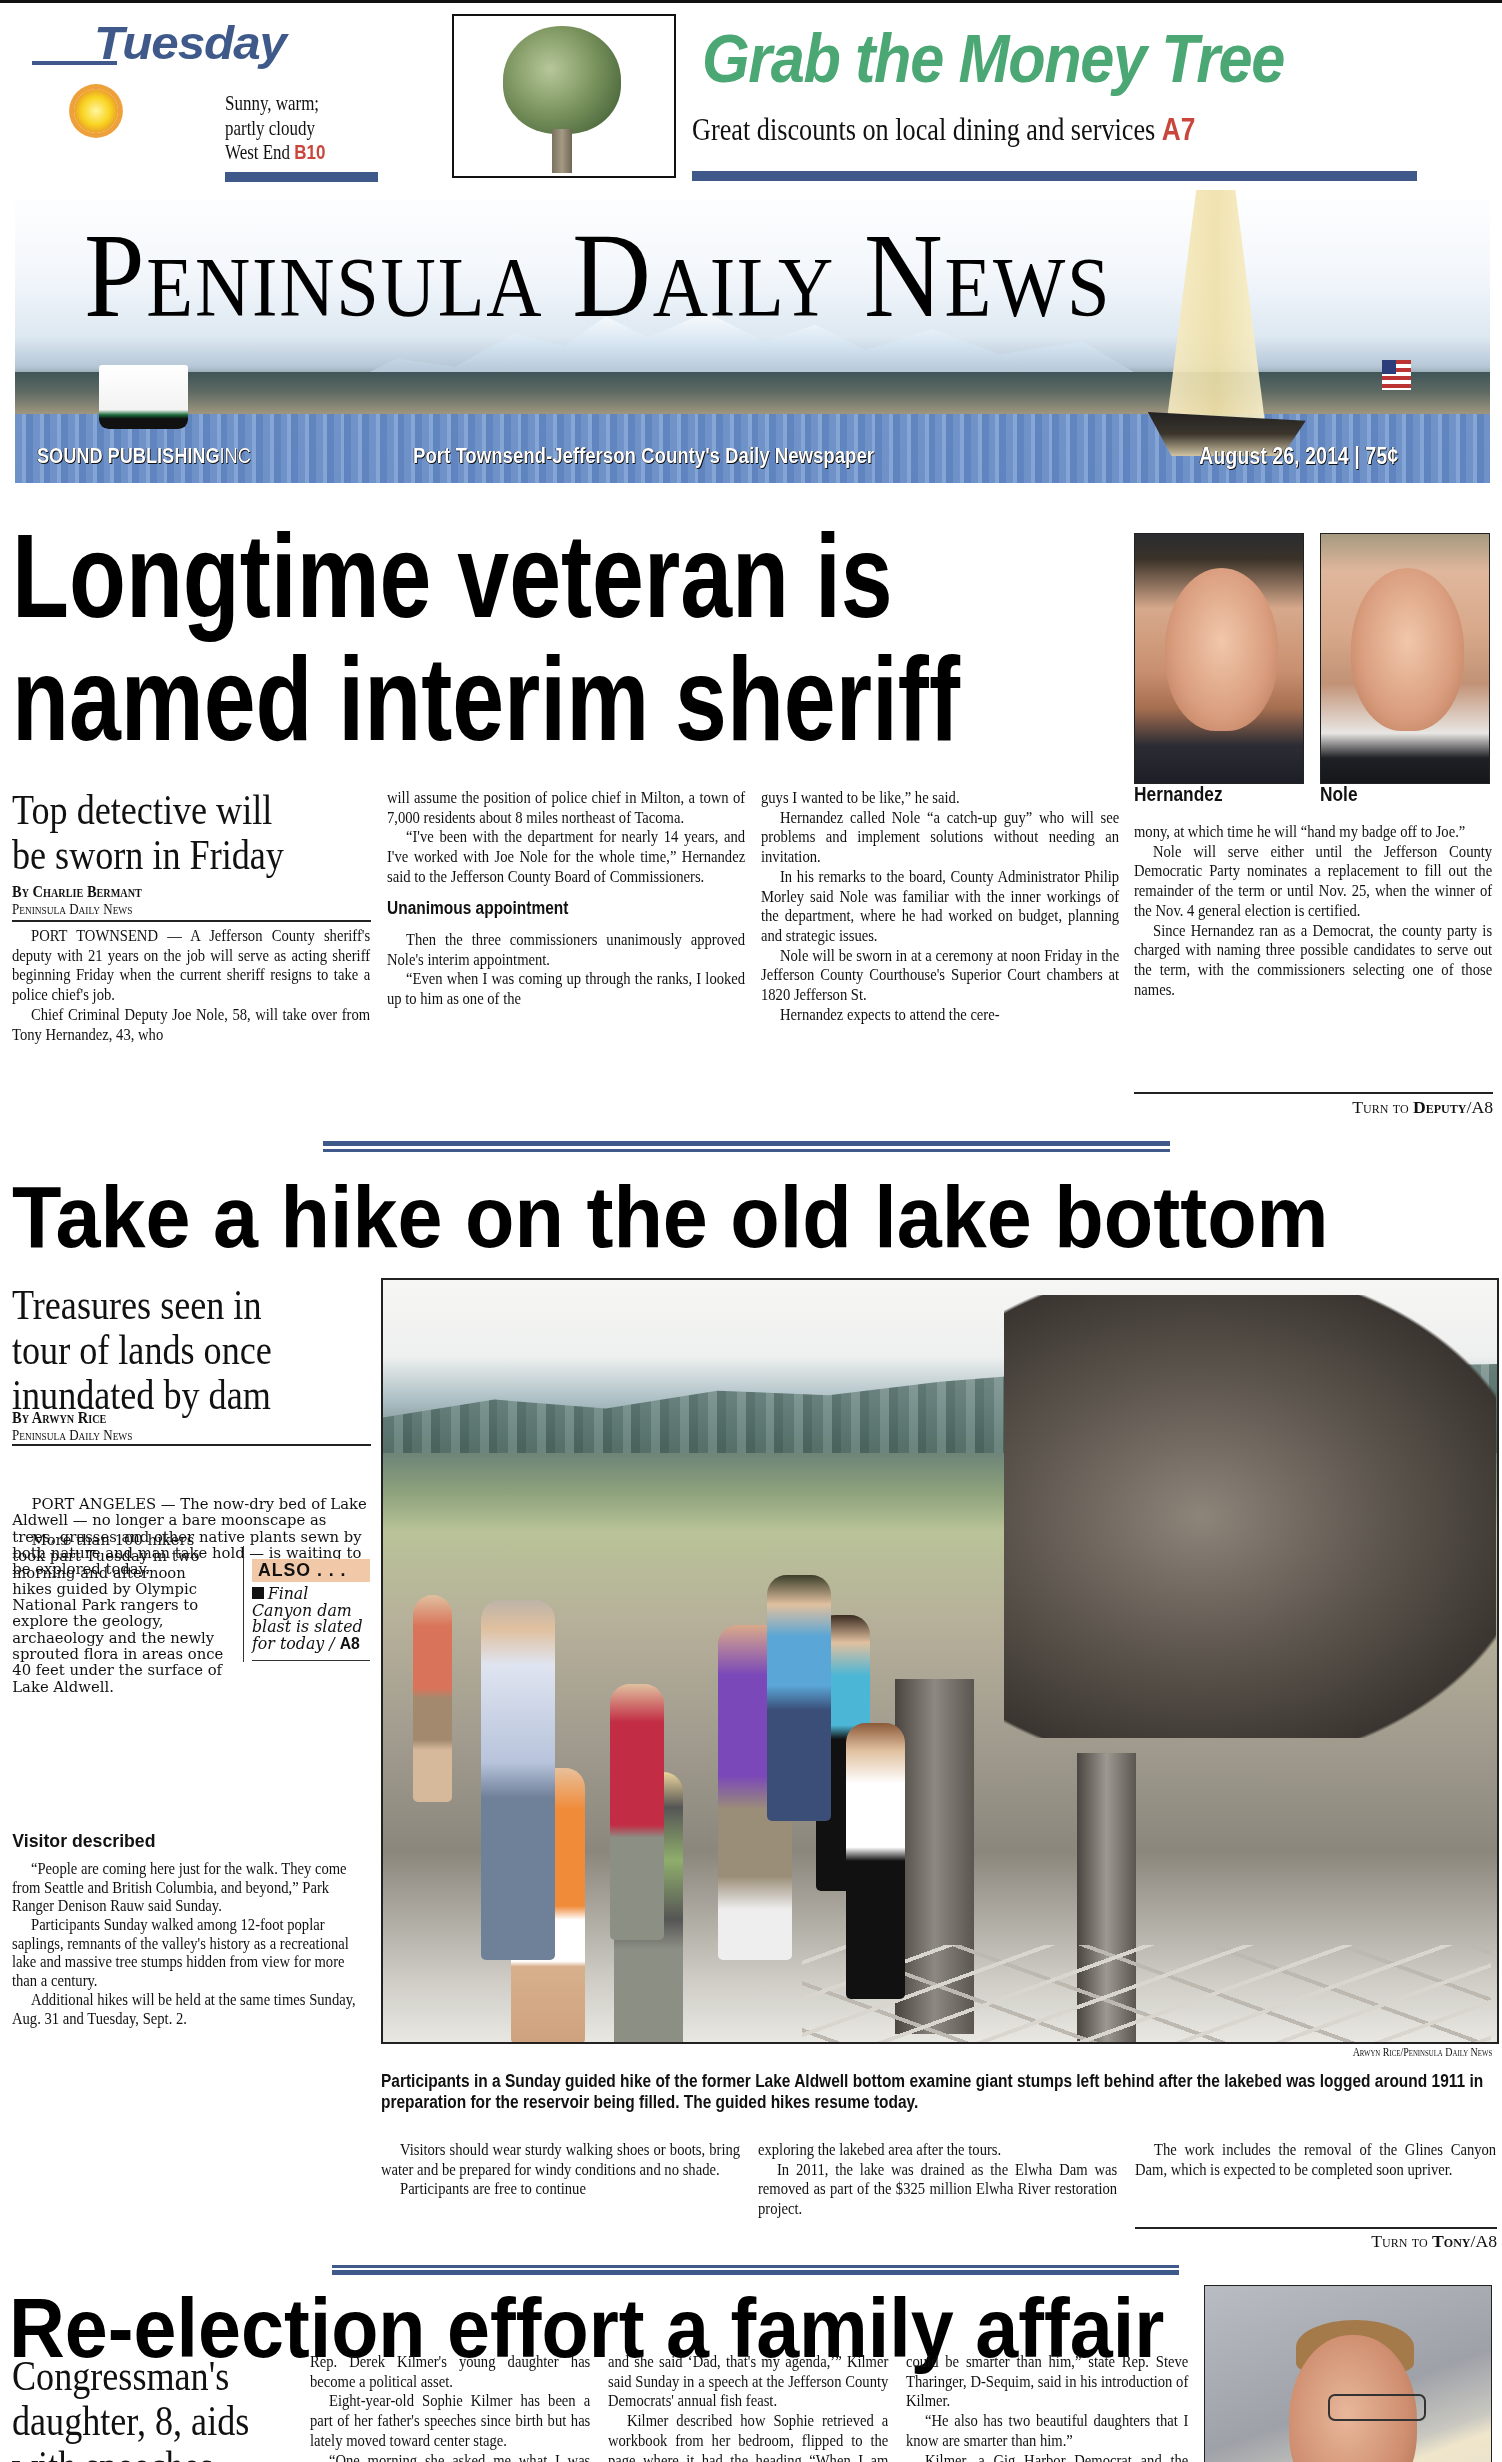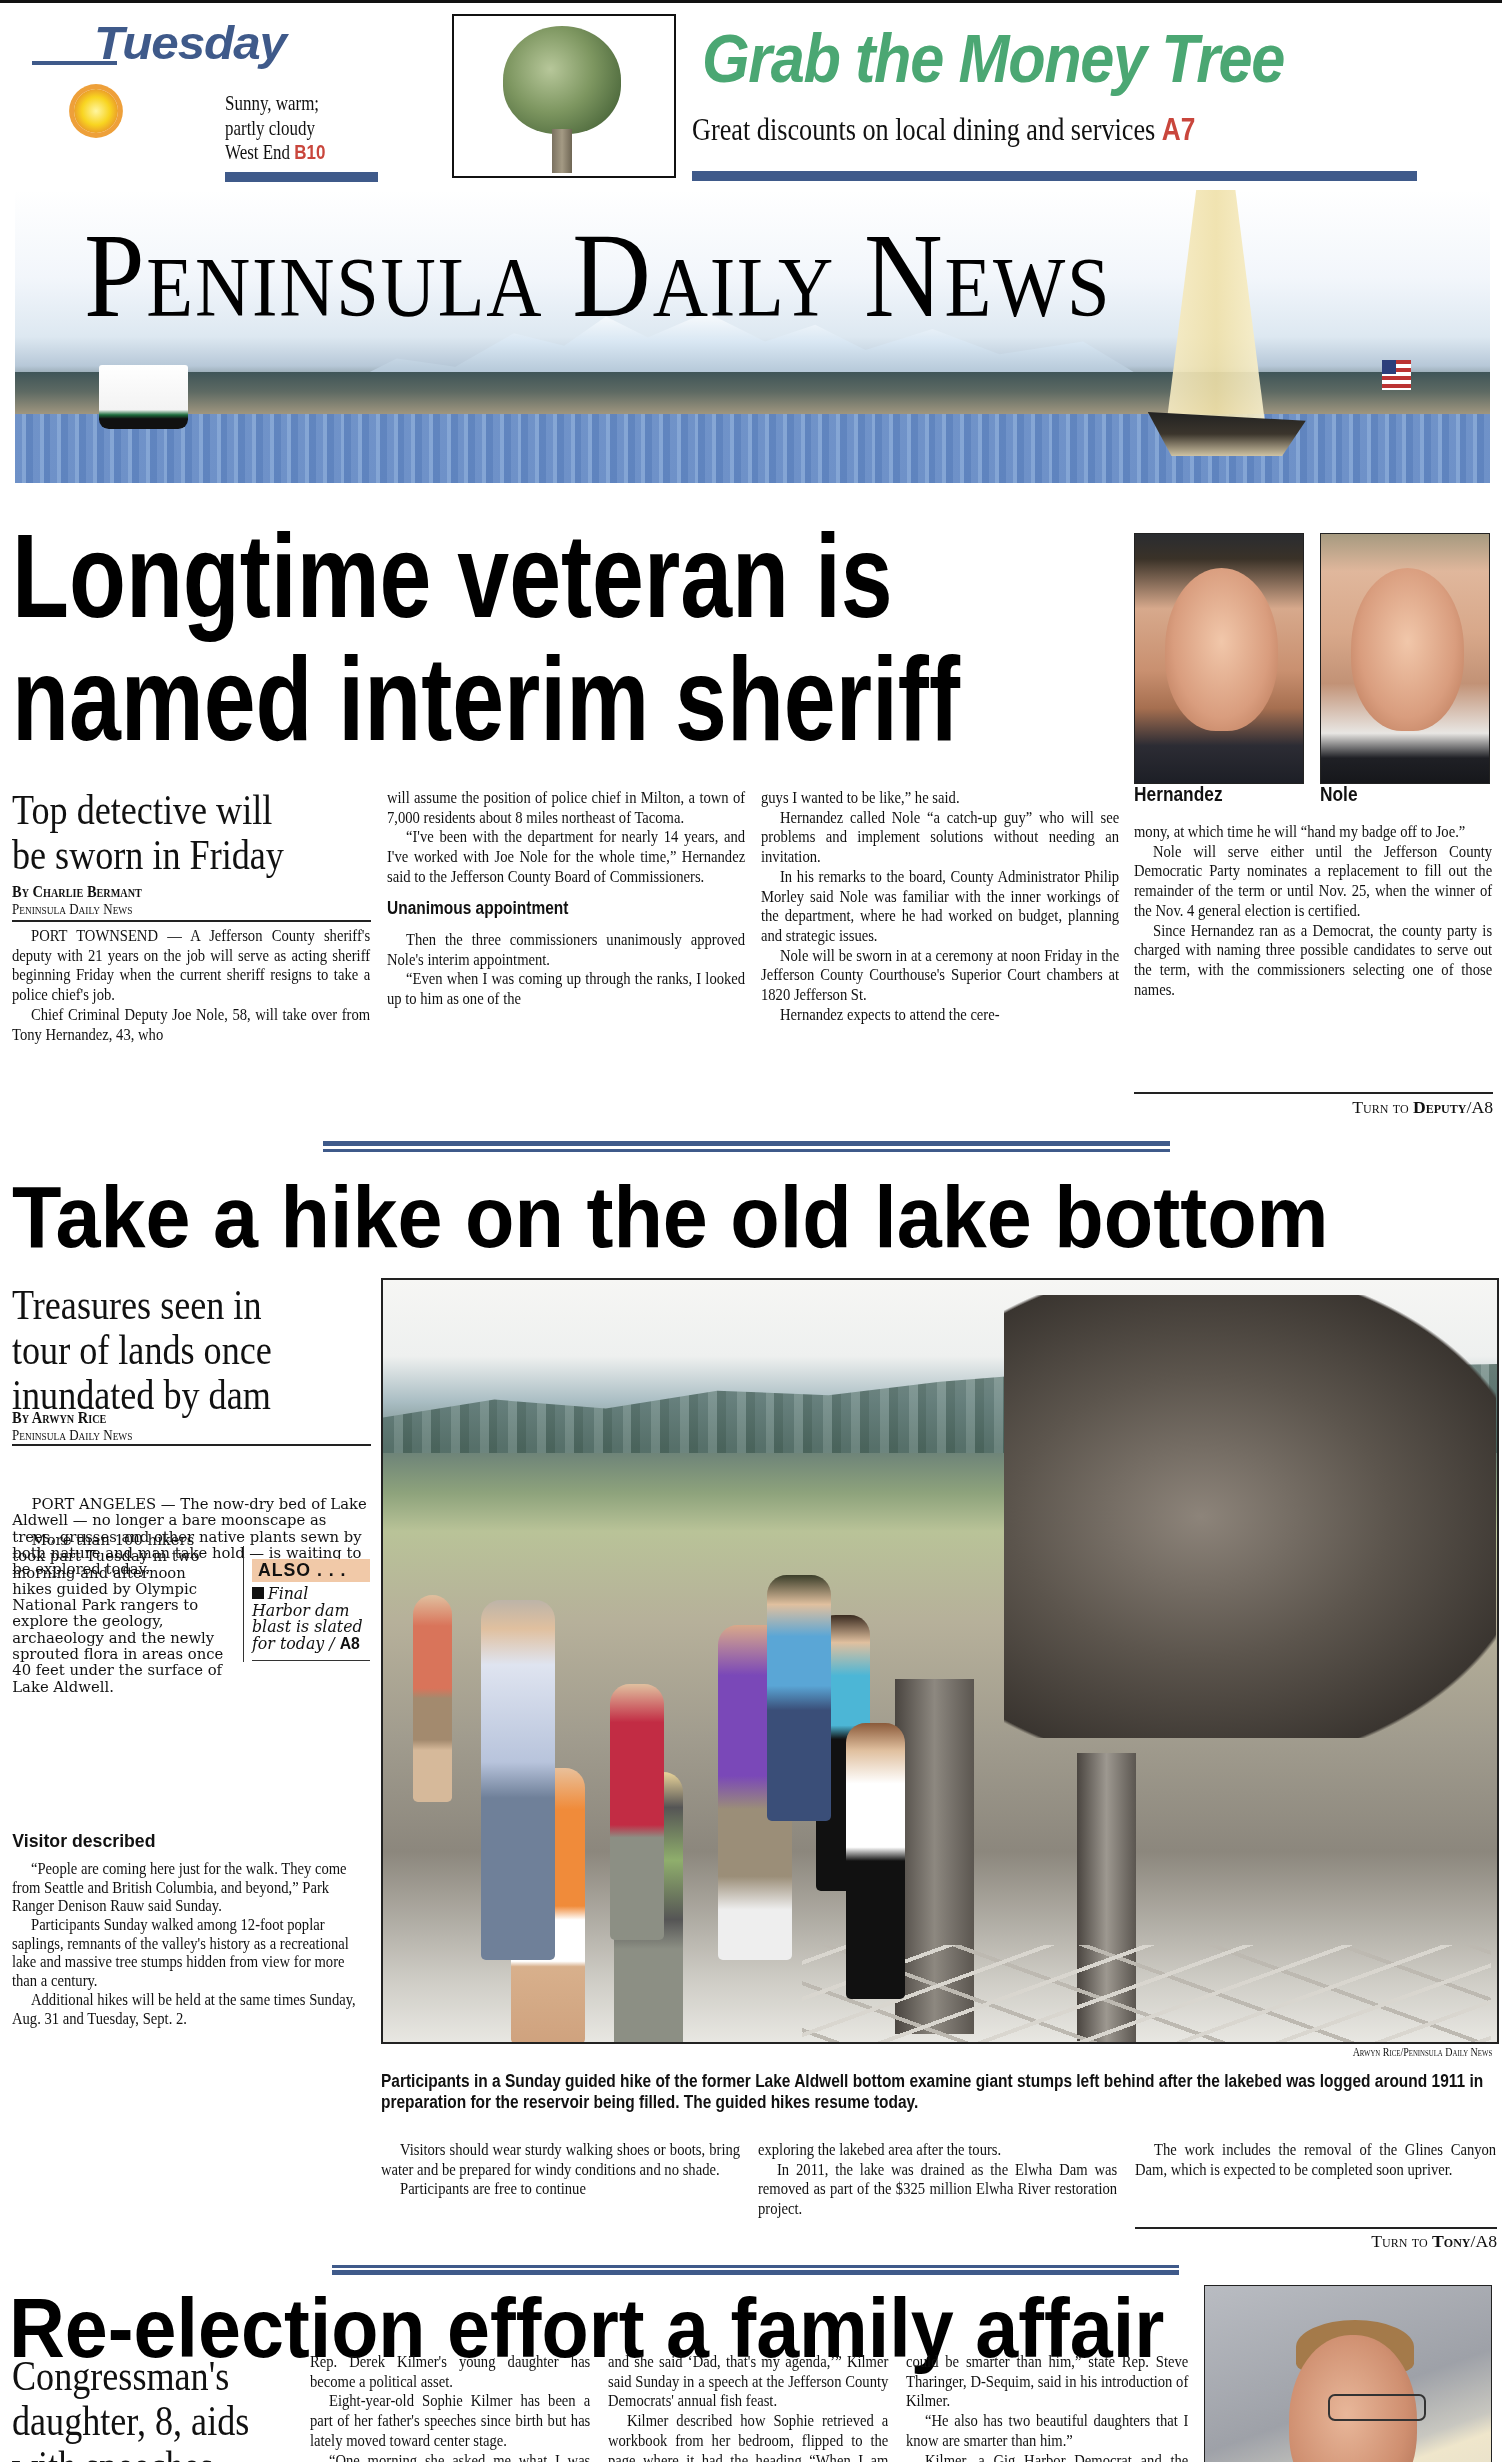--- a/index.html
+++ b/index.html
@@ -123,20 +123,25 @@
 
 <div class="abs masthead">
   <div class="mountains"></div>
   <div class="treeline"></div>
   <div class="water"></div>
   <div class="ferry"></div>
   <div class="ship-sail"></div>
   <div class="ship-hull"></div>
   <div class="flag"></div>
   <div class="mast-title">Peninsula Daily News</div>
+  <div class="mast-bottom">
+    <div class="mast-pub"><span>SOUND PUBLISHING</span><span class="inc">INC</span></div>
+    <div class="mast-tag">Port Townsend-Jefferson County's Daily Newspaper</div>
+    <div class="mast-date"><span>August 26, 2014</span> | <span>75¢</span></div>
+  </div>
 </div>
 
 <div class="abs hl hl1">
   <div>Longtime veteran is</div>
   <div>named interim sheriff</div>
 </div>
 <div class="abs mug mug1">
     <div class="mug-face"></div>
   </div>
 <div class="abs mug mug2">
@@ -202,21 +207,21 @@
 
 <div class="abs col" style="left:12.3px; top:1496px; width:359px; font-family:'DejaVu Serif',serif; font-size:14.8px; line-height:16.3px;">
   <p style="text-align:left;">PORT ANGELES — The now-dry bed of Lake Aldwell — no longer a bare moonscape as trees, grasses and other native plants sewn by both nature and man take hold — is waiting to be explored today.</p>
 </div>
 <div class="abs col" style="left:12.3px; top:1532px; width:217px; font-family:'DejaVu Serif',serif; font-size:14.8px; line-height:16.3px;">
   <p style="text-align:left;">More than 100 hikers took part Tuesday in two morning and afternoon hikes guided by Olympic National Park rangers to explore the geology, archaeology and the newly sprouted flora in areas once 40 feet under the surface of Lake Aldwell.</p>
 </div>
 <div class="abs also-vline"></div>
 <div class="abs also">
   <div class="also-tag">ALSO . . .</div>
-  <div class="also-body"><span class="also-sq"></span><span>Final Harbor dam blast is slated for today</span> / <b>A8</b></div>
+  <div class="also-body"><span class="also-sq"></span><span>Final Canyon dam blast is slated for today</span> / <b>A8</b></div>
 </div>
 <div class="abs also-rule"></div>
 
 <div class="abs col" style="left:12.3px; top:1820px; width:359px; font-family:'DejaVu Serif',serif; font-size:14.8px; line-height:16.3px;">
   <div class="subhead" style="font-size:17.7px;">Visitor described</div>
   <div class="col-narrow" style="width:116%; font-family:'Liberation Serif',serif; font-size:17px; line-height:18.7px;">
     <p style="text-align:left;">“People are coming here just for the walk. They come from Seattle and British Columbia, and beyond,” Park Ranger Denison Rauw said Sunday.</p>
     <p style="text-align:left;">Participants Sunday walked among 12-foot poplar saplings, remnants of the valley's history as a recreational lake and massive tree stumps hidden from view for more than a century.</p>
     <p style="text-align:left;">Additional hikes will be held at the same times Sunday, Aug. 31 and Tuesday, Sept. 2.</p>
   </div>

